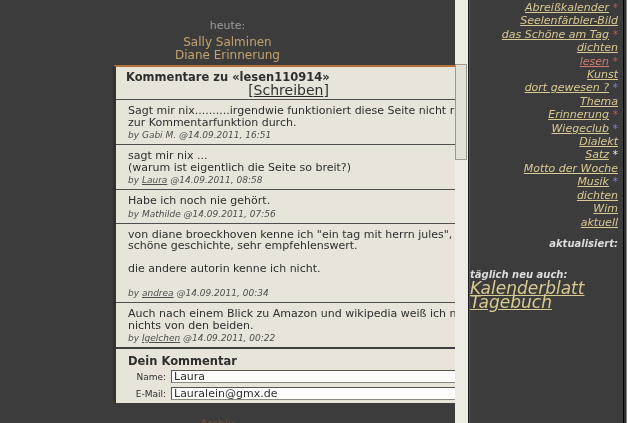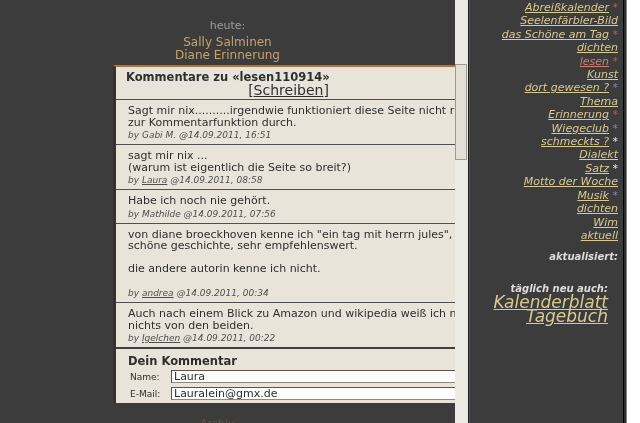--- a/index.html
+++ b/index.html
@@ -22,21 +22,21 @@
   .schreiben-row a { color:#2e2e2e; text-decoration:underline; cursor:pointer; }
   .rule { border-top:1px solid #4f4f4f; width:100%; height:0; }
   .rule-thick { border-top:2px solid #3f3f3f; width:100%; height:0; }
   .comment { padding:5px 0 4px 12px; }
   .c-line { font-size:11px; line-height:11.5px; white-space:nowrap; }
   .c-meta { margin-top:2px; font-size:9px; line-height:10px; font-style:italic; color:#4e4e4e; white-space:nowrap; }
   .c-meta .author-link { text-decoration:underline; cursor:pointer; color:#4e4e4e; }
 
   .form-title { margin:6px 0 2px 12px; font-size:11.5px; font-weight:bold; line-height:12px; }
   .form-row { display:flex; align-items:center; margin:2px 0 0 14px; height:15px; }
-  .form-row .f-label { width:36px; margin-right:5px; font-size:9px; color:#2e2e2e; }
+  .form-row .f-label { width:36px; text-align:right; margin-right:5px; font-size:9px; color:#2e2e2e; }
   .form-row input { width:640px; height:13px; font-size:11px; font-family:"DejaVu Sans", sans-serif;
                     color:#2e2e2e; background:#fdfdfb; border:1px solid #8a8a80;
                     border-top-color:#55554d; border-left-color:#55554d; padding:0 2px; }
 
   .archiv-link { position:absolute; left:200px; top:417px; font-size:11px; color:#6e4c3e; text-decoration:none; cursor:pointer; }
 
   
   .main-scrollbar { position:absolute; left:455px; top:0; width:13px; height:423px; background:#ecebe4; }
   .scroll-thumb { position:absolute; left:0px; top:64px; width:12px; height:96px; background:#e3e0d6;
                   border:1px solid #9a9a92; }
@@ -50,21 +50,21 @@
   .sb-link.active { color:#cf7d6d; }
   .sb-marker { text-decoration:none; font-size:11px; }
   .marker-heute { color:#eaeaea; }
   .marker-gestern { color:#8083cf; }
   .marker-daueraktuell { color:#c4574a; }
 
   .sb-legend { margin-top:9px; padding-right:5px; text-align:right; }
   .legend-title { font-size:10px; line-height:11.5px; color:#dcdcdc; font-weight:bold; }
   .legend-entry { font-size:10px; line-height:11.5px; font-weight:bold; }
 
-  .sb-daily { margin-top:20px; padding-right:15px; text-align:right; }
+  .sb-daily { margin-top:20px; padding-right:21px; }
   .daily-title { font-size:10px; line-height:12px; color:#dcdcdc; font-weight:bold; }
   .daily-link { display:block; font-size:17px; line-height:14px; color:#d9ca92; text-decoration:underline; cursor:pointer; }
 
   
   .right-edge-border { position:absolute; left:623px; top:0; width:4px; height:423px;
                        background:#2e2e2e; border-left:1px solid #000; border-right:1px solid #888; }
   .right-white-strip { position:absolute; left:627px; top:0; width:13px; height:423px; background:#ffffff; }
 </style>
 </head>
 <body>
@@ -149,21 +149,20 @@
         <div class="sb-item"><a class="sb-link">Abreißkalender</a><span class="sb-marker marker-daueraktuell"> *</span></div>
         <div class="sb-item"><a class="sb-link">Seelenfärbler-Bild</a></div>
         <div class="sb-item"><a class="sb-link">das Schöne am Tag</a><span class="sb-marker marker-daueraktuell"> *</span></div>
         <div class="sb-item"><a class="sb-link">dichten</a></div>
         <div class="sb-item"><a class="sb-link active">lesen</a><span class="sb-marker marker-daueraktuell"> *</span></div>
         <div class="sb-item"><a class="sb-link">Kunst</a></div>
         <div class="sb-item"><a class="sb-link">dort gewesen ?</a><span class="sb-marker marker-gestern"> *</span></div>
         <div class="sb-item"><a class="sb-link">Thema</a></div>
         <div class="sb-item"><a class="sb-link">Erinnerung</a><span class="sb-marker marker-daueraktuell"> *</span></div>
         <div class="sb-item"><a class="sb-link">Wiegeclub</a><span class="sb-marker marker-gestern"> *</span></div>
-        <div class="sb-item"><a class="sb-link">schmeckts ?</a><span class="sb-marker marker-heute"> *</span></div>
         <div class="sb-item"><a class="sb-link">Dialekt</a></div>
         <div class="sb-item"><a class="sb-link">Satz</a><span class="sb-marker marker-heute"> *</span></div>
         <div class="sb-item"><a class="sb-link">Motto der Woche</a></div>
         <div class="sb-item"><a class="sb-link">Musik</a><span class="sb-marker marker-gestern"> *</span></div>
         <div class="sb-item"><a class="sb-link">dichten</a></div>
         <div class="sb-item"><a class="sb-link">Wim</a></div>
         <div class="sb-item"><a class="sb-link">aktuell</a></div>
       </div>
 
     <div class="sb-legend">

